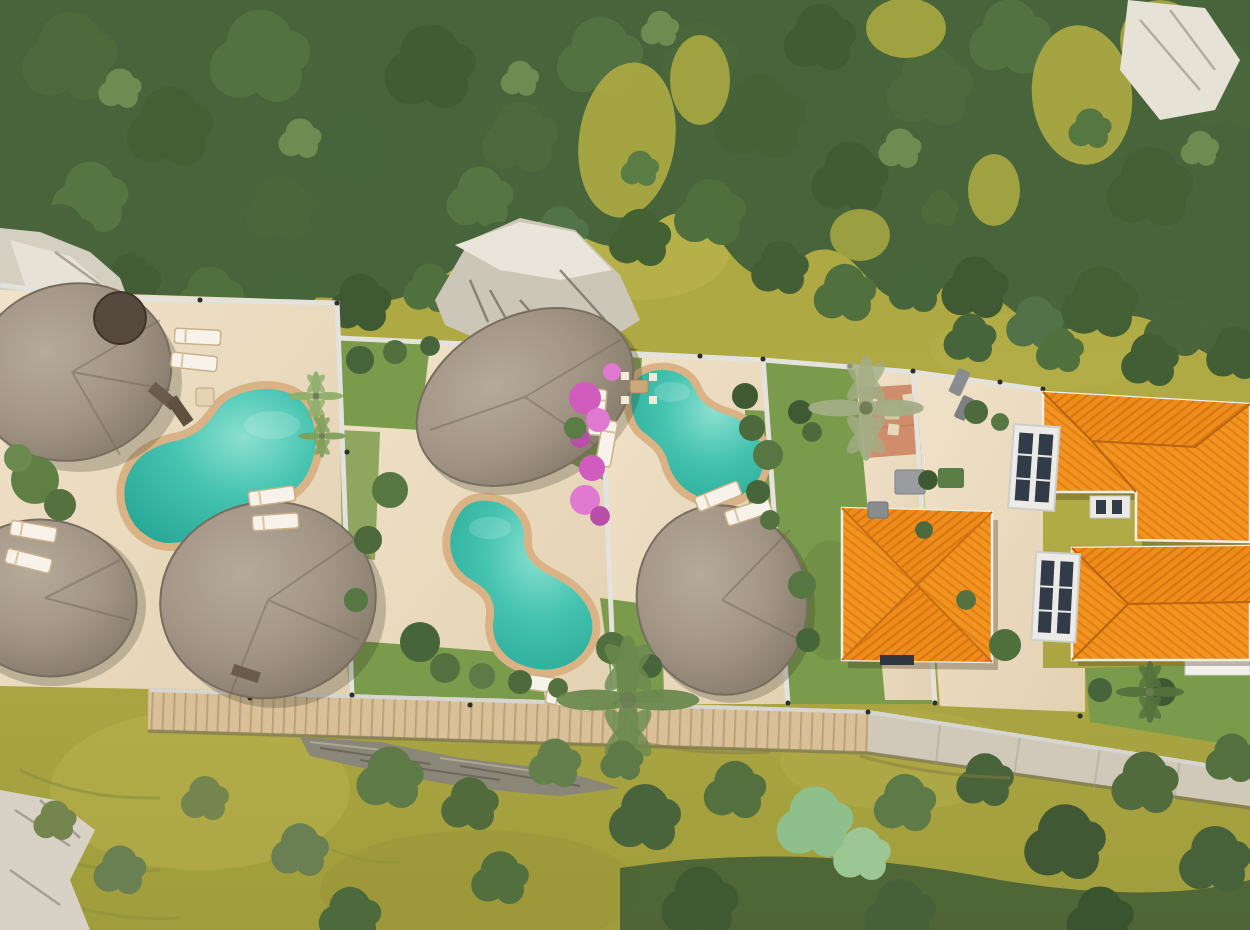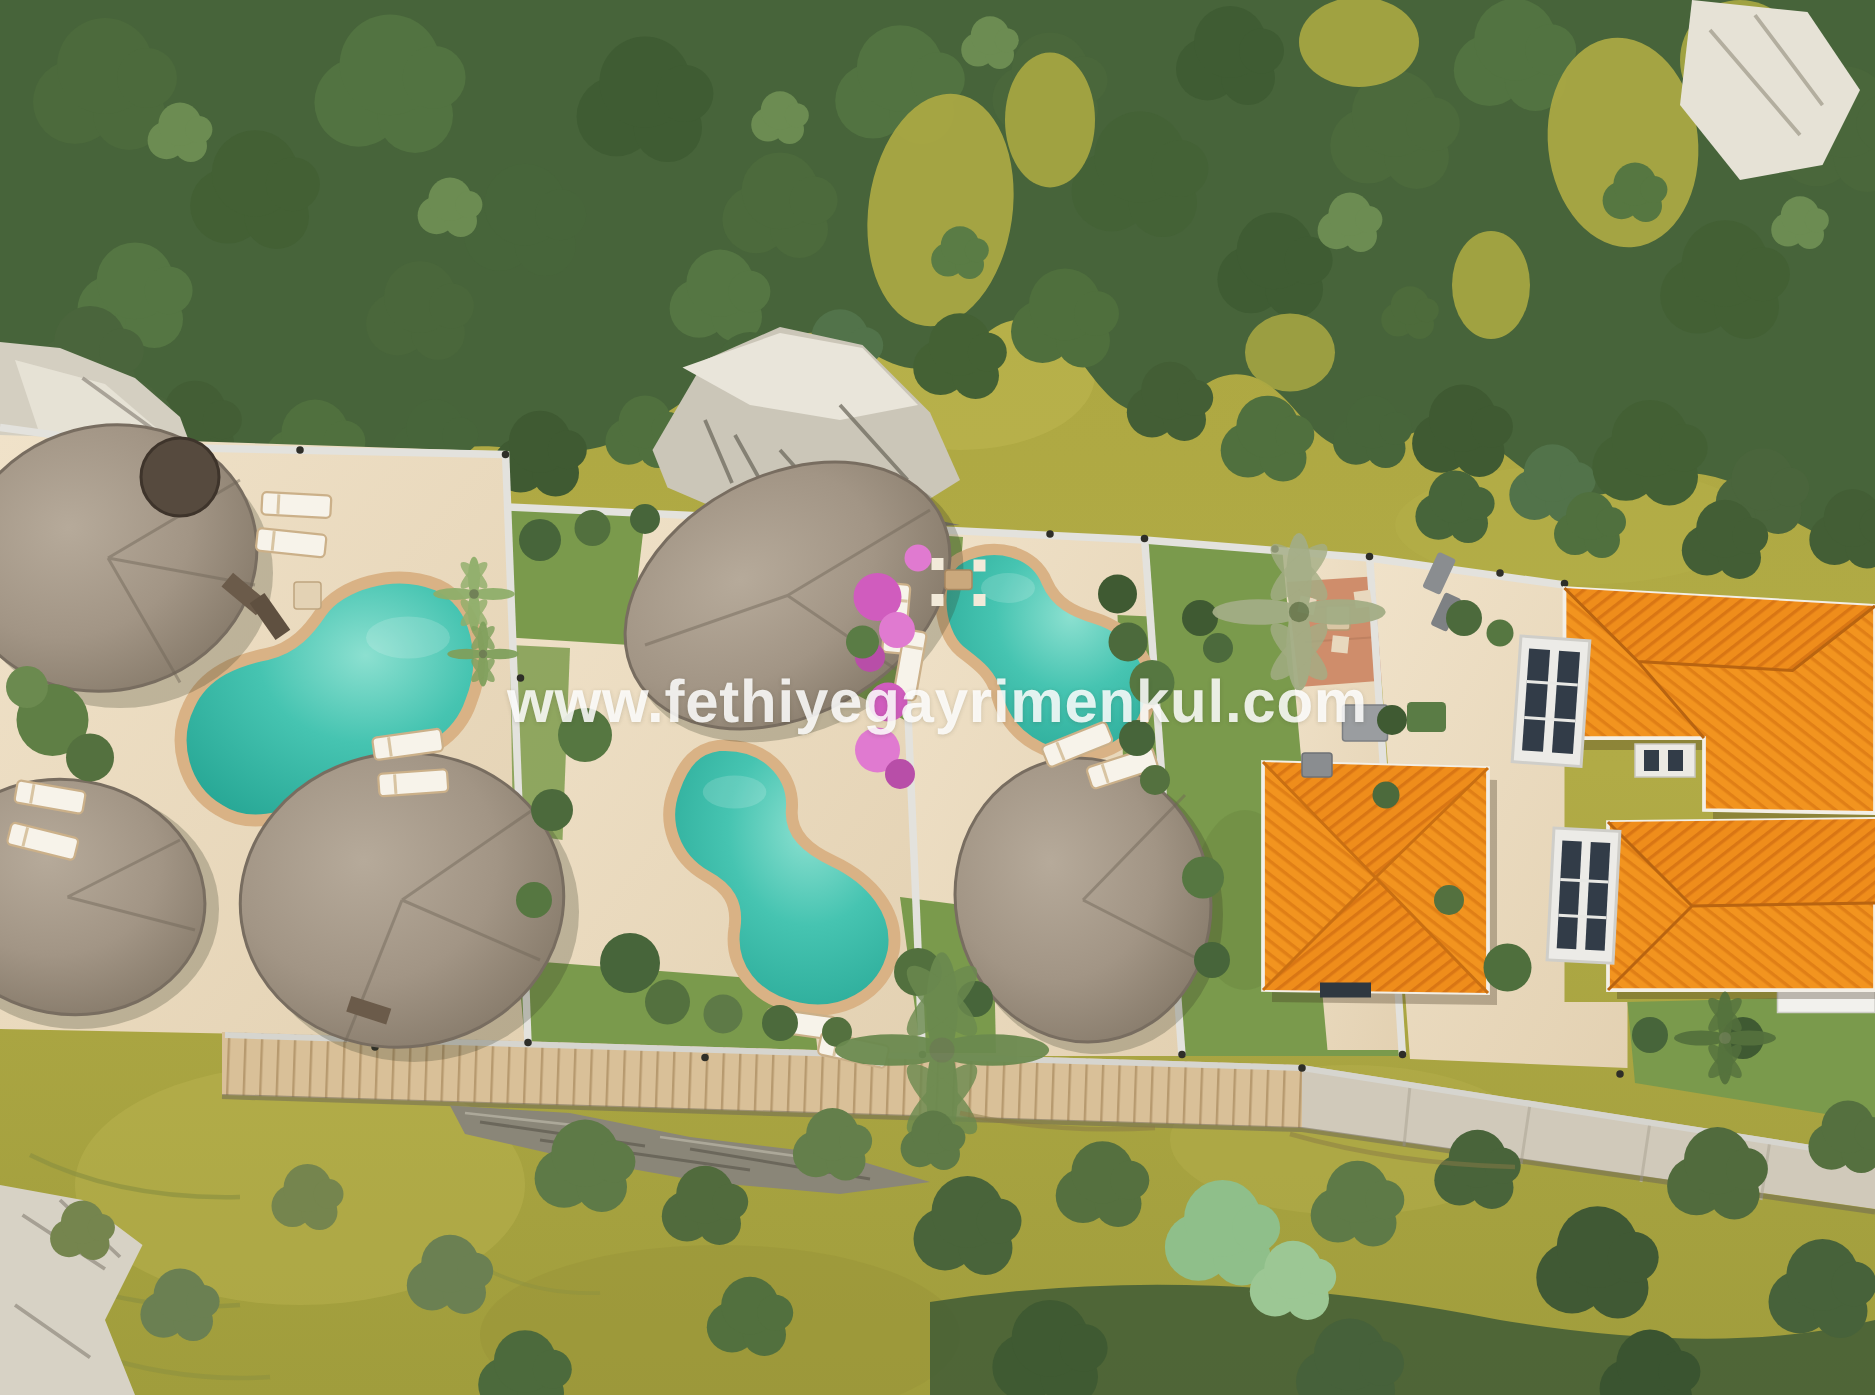--- a/index.html
+++ b/index.html
@@ -462,14 +462,13 @@
     <use href="#tree" transform="translate(350,918) scale(1.3)" style="color:#4c6a3c"></use>
     <use href="#tree" transform="translate(700,905) scale(1.6)" style="color:#3f5a32"></use>
     <use href="#tree" transform="translate(900,915) scale(1.5)" style="color:#46613a"></use>
     <use href="#tree" transform="translate(1100,920) scale(1.4)" style="color:#3a5430"></use>
     <use href="#tree" transform="translate(500,880) scale(1.2)" style="color:#52703e"></use>
     <use href="#tree" transform="translate(622,762) scale(.9)" style="color:#5e7a47"></use>
     <path d="M640,742 q60,14 130,10 M860,756 q70,20 150,22" stroke="#8a7a45" stroke-width="3" fill="none" opacity=".5"></path>
   </g>
 </svg>
 
-<div class="watermark">www.fethiyegayrimenkul.com</div>
 </div>
 
 </body></html>

